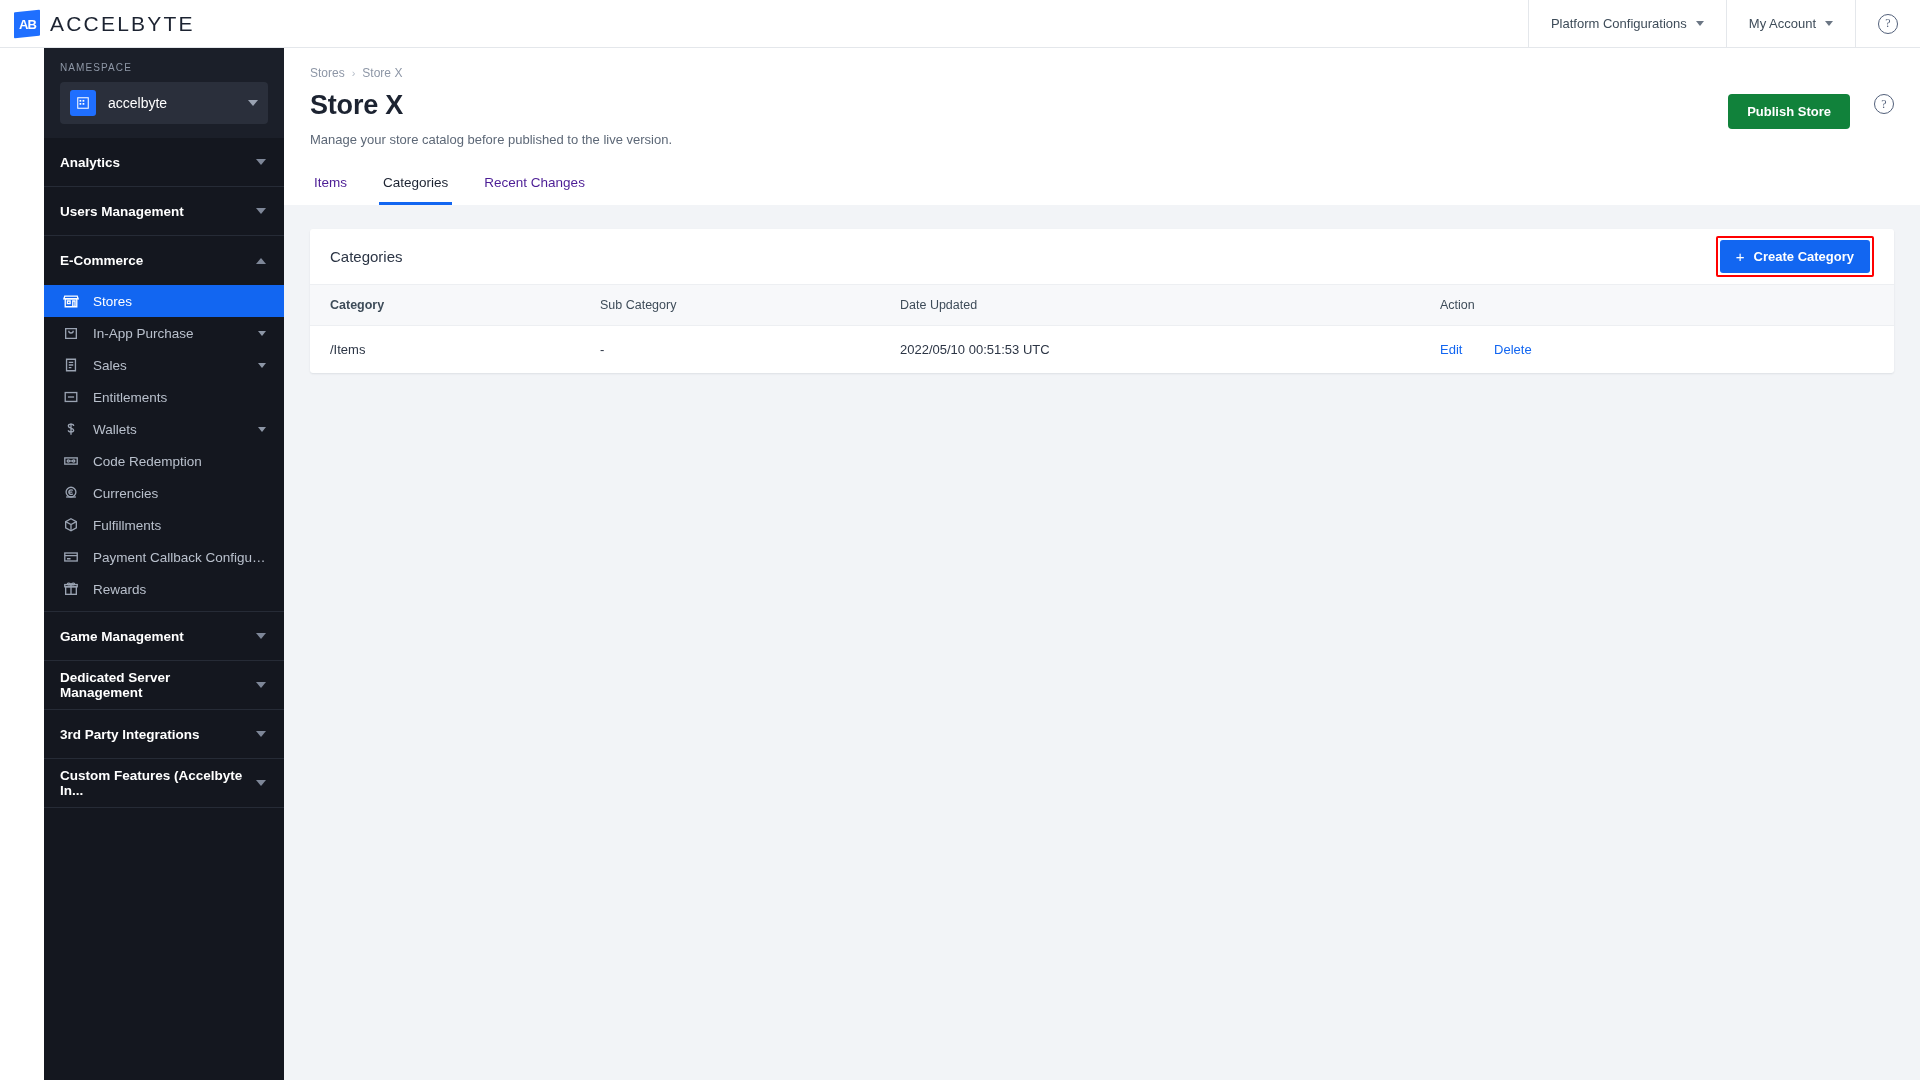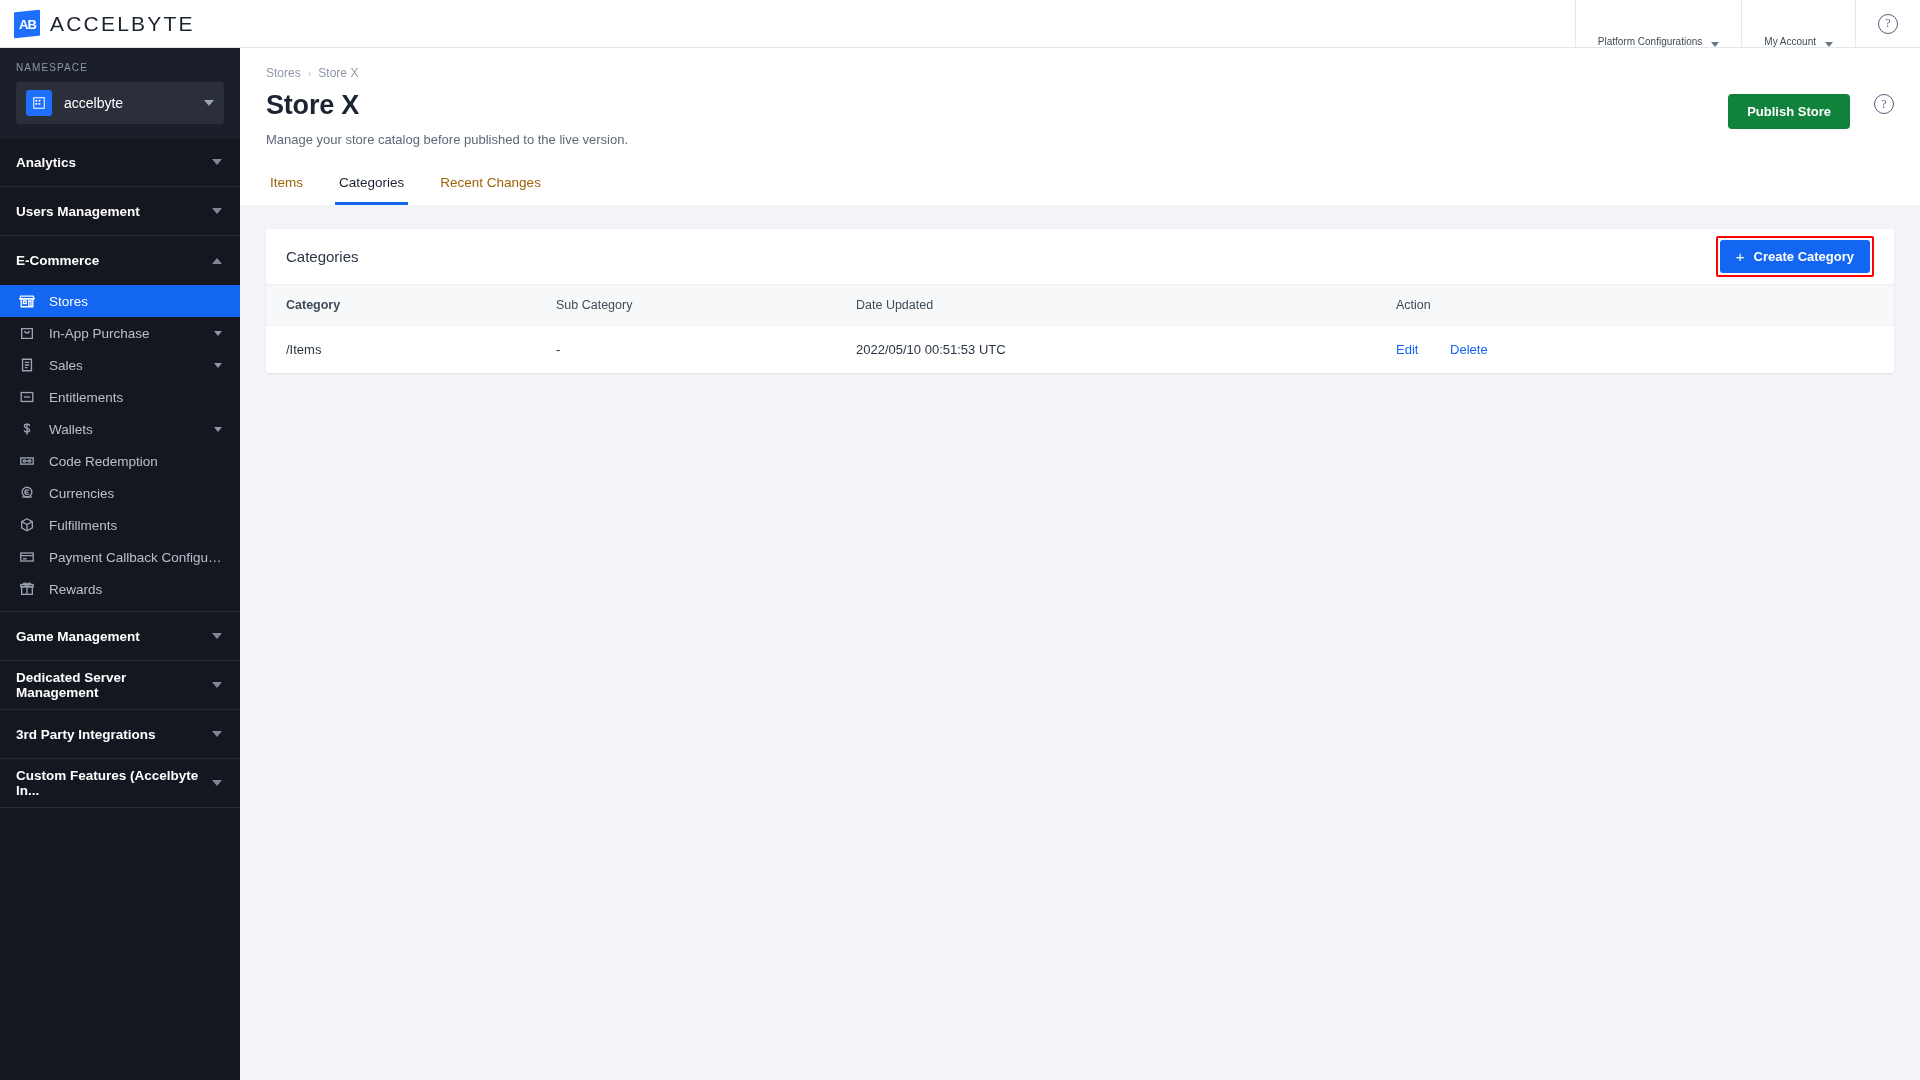--- a/index.html
+++ b/index.html
@@ -27,39 +27,39 @@
   .brand-mark span {
     transform: skewY(6deg);
     color: #fff; font-size: 13px; font-weight: bold; letter-spacing: -1px;
     font-family: "Liberation Sans", sans-serif;
   }
   .brand-text {
     font-size: 21px; letter-spacing: 2.2px; color: #1c2331; font-weight: 400;
   }
   .topbar-right { display: flex; align-items: stretch; }
   .tb-item {
-    display: flex; align-items: flex-end; gap: 9px;
-    padding: 0 22px; font-size: 10px; color: #3e4c59;
+    display: flex; align-items: center; gap: 9px;
+    padding: 0 22px; font-size: 13px; color: #3e4c59;
     border-left: 1px solid #e4e7eb;
     cursor: pointer;
   }
   .tb-help { display: flex; align-items: center; padding: 0 22px; border-left: 1px solid #e4e7eb; cursor: pointer;}
   .qmark {
     width: 20px; height: 20px; border-radius: 50%;
     border: 1.4px solid #52607a; color: #52607a;
     font-size: 12px; display: flex; align-items: center; justify-content: center;
     font-family: "Liberation Serif", serif;
   }
   .chev-down {
     width: 0; height: 0; border-left: 4.5px solid transparent;
     border-right: 4.5px solid transparent; border-top: 5px solid #6b7684;
   }
 
   
-  .body-wrap { display: flex; flex: 1; min-height: 0; }
+  .body-wrap { display: flex; flex: 1; min-height: 0; padding-left: 44px; }
 
   
   .sidebar {
     width: 240px; min-width: 240px; background: #14171f; color: #c9ced8;
     overflow: hidden;
   }
   .ns-block { padding: 14px 16px 14px 16px; background:#1b1f29; }
   .ns-label { font-size: 10px; letter-spacing: 1.1px; color: #8e97a6; margin-bottom: 9px; }
   .ns-select {
     background: #2a2f3b; border-radius: 4px; height: 42px;
@@ -113,21 +113,21 @@
   .title-row { display: flex; align-items: flex-start; justify-content: space-between; margin-top: 10px; }
   .page-title { font-size: 27px; font-weight: bold; color: #1c2331; letter-spacing: -0.2px; }
   .page-sub { font-size: 13px; color: #5d6877; margin-top: 11px; }
   .head-actions { display: flex; align-items: flex-start; gap: 24px; padding-top: 4px; }
   .btn-publish {
     background: #11823b; color: #ffffff; font-size: 13px; font-weight: bold;
     border: none; border-radius: 4px; padding: 10px 19px; cursor: pointer;
   }
   .tabs { display: flex; gap: 28px; margin-top: 22px; }
   .tab {
-    font-size: 13.5px; color: #a16207; padding: 6px 4px 12px 4px;
+    font-size: 13.5px; color: #4c1d95; padding: 6px 4px 12px 4px;
     border-bottom: 3px solid transparent; cursor: pointer;
   }
   .tab.active { color: #1c2331; border-bottom-color: #1266f1; }
 
   .content { padding: 24px 26px; flex: 1; overflow: auto; }
   .card { background: #ffffff; border-radius: 3px; box-shadow: 0 1px 2px rgba(16,24,40,.09); }
   .card-head {
     height: 56px; display: flex; align-items: center; justify-content: space-between;
     padding: 0 20px; border-bottom: 1px solid #edeff2;
   }

